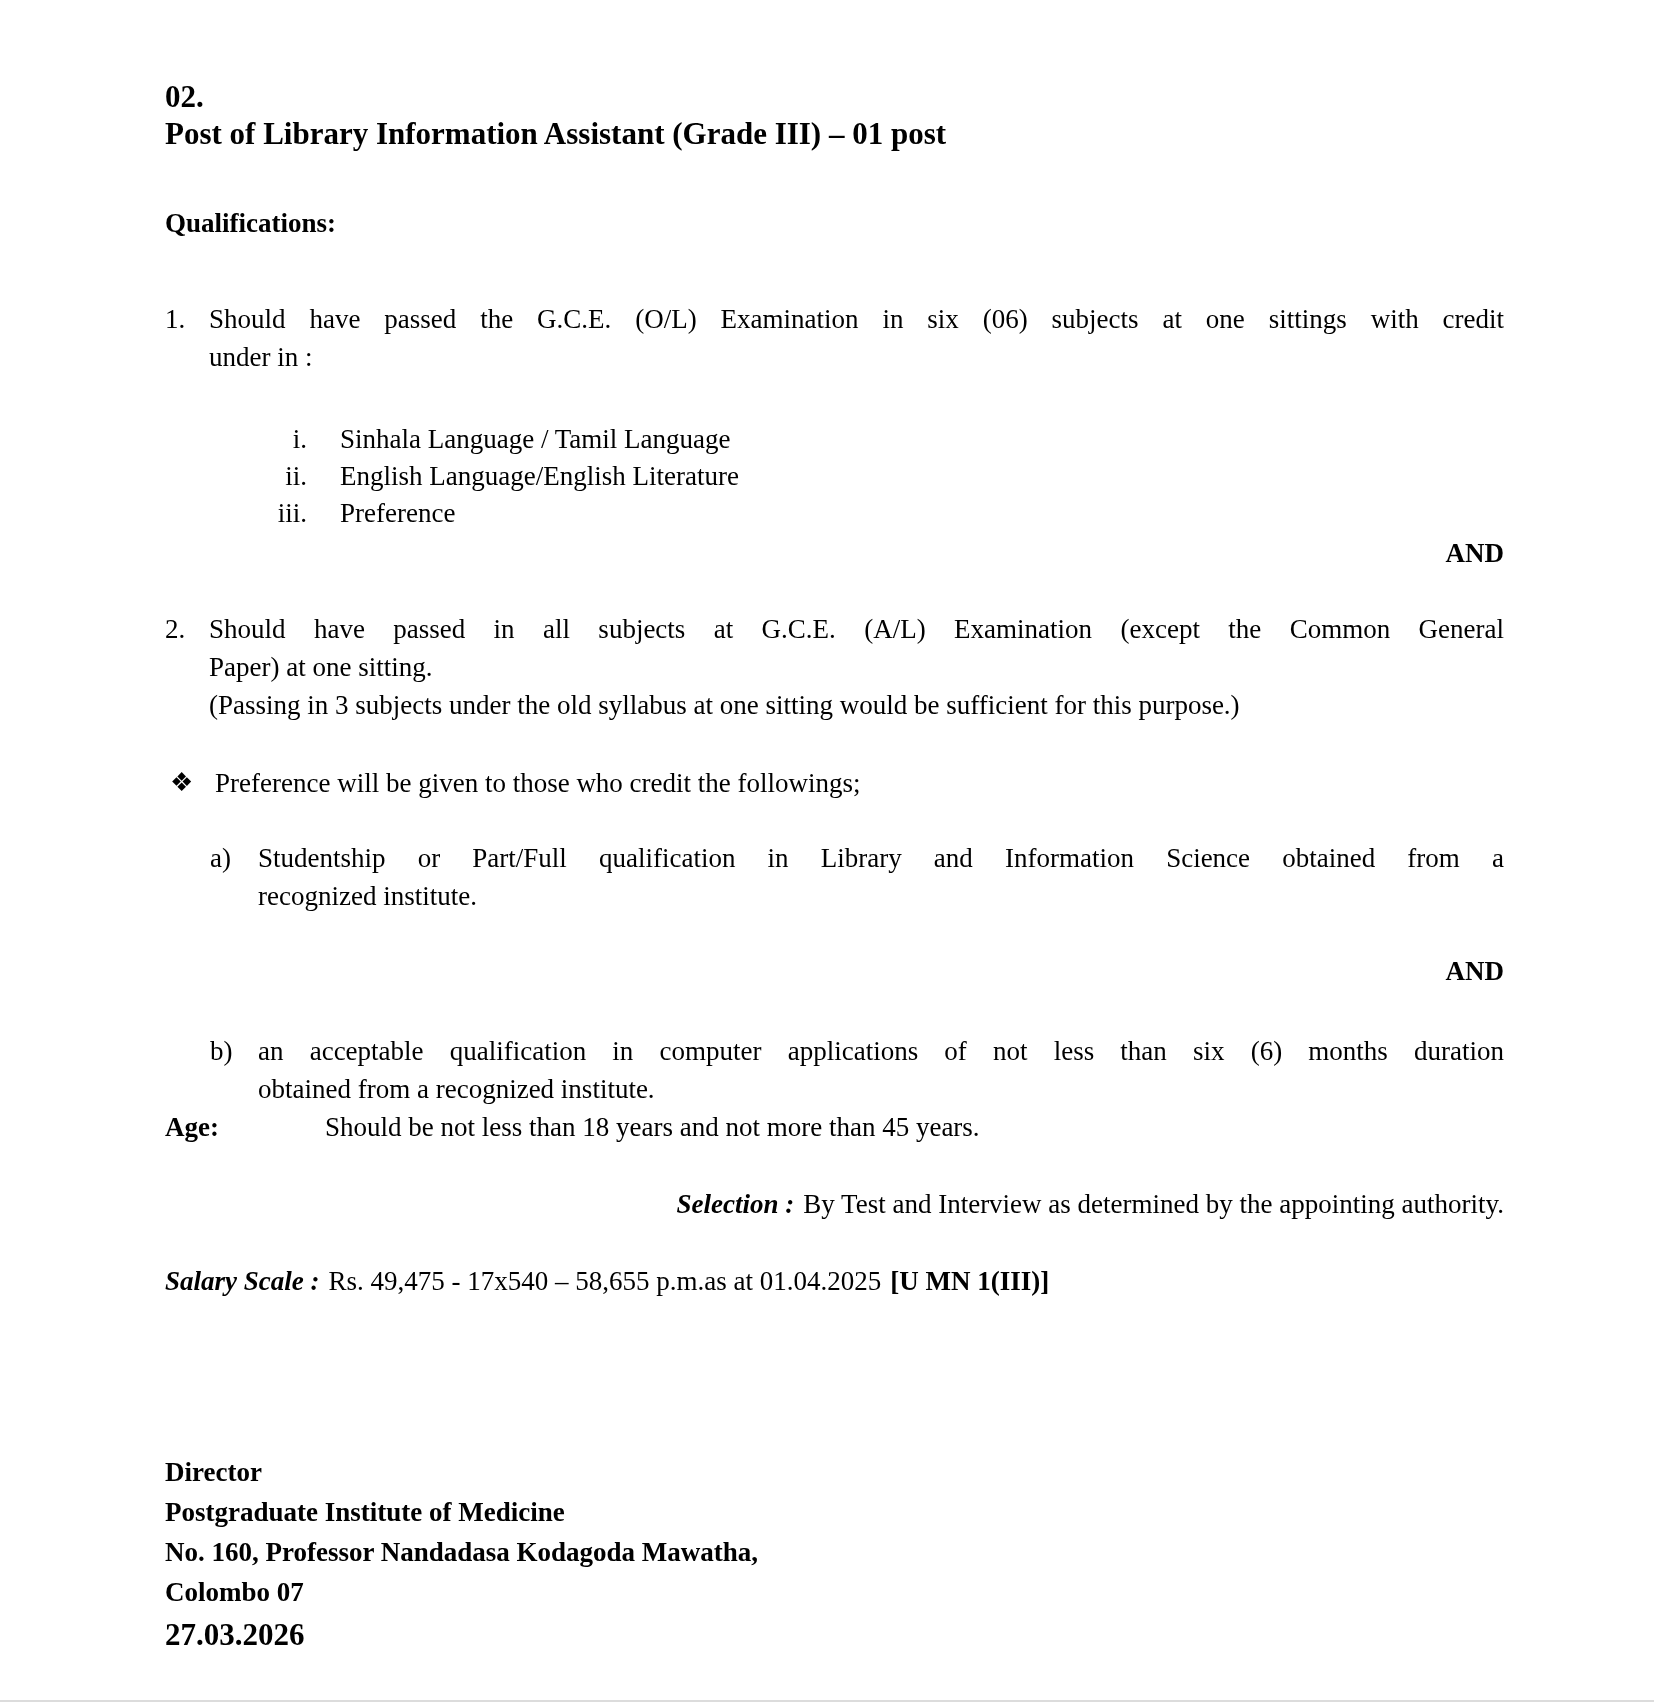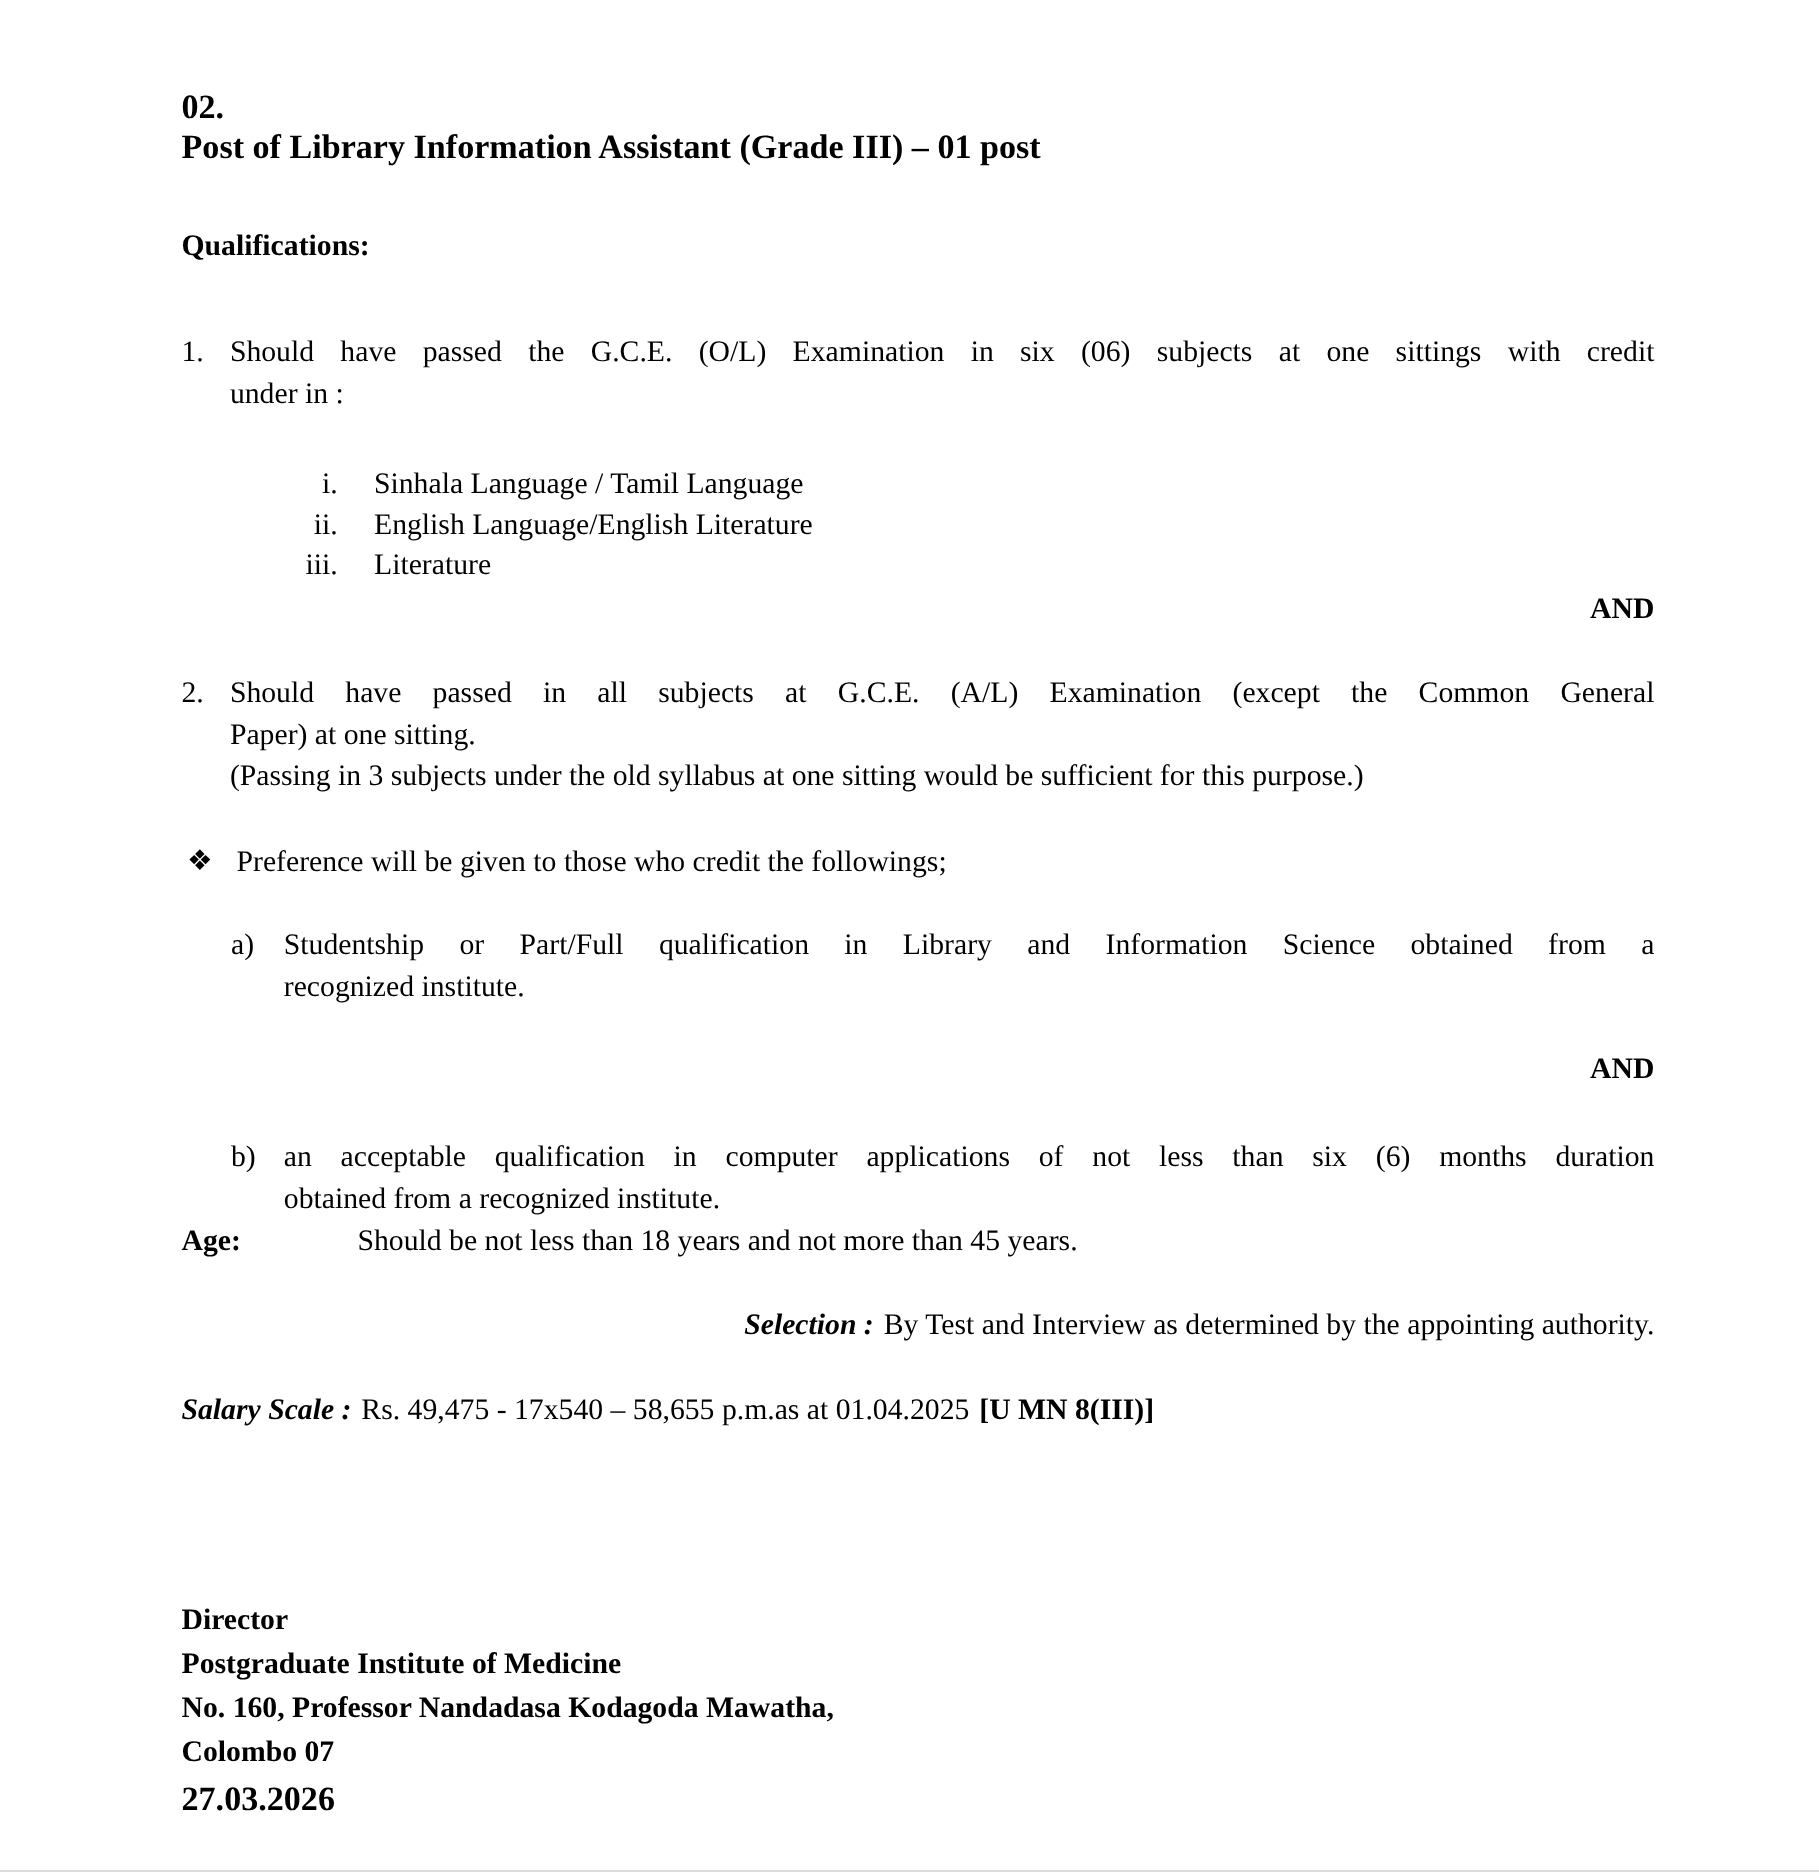--- a/index.html
+++ b/index.html
@@ -130,21 +130,21 @@
     <div class="srow">
       <span class="rn">i.</span>
       <span class="lbl">Sinhala Language / Tamil Language</span>
     </div>
     <div class="srow">
       <span class="rn">ii.</span>
       <span class="lbl">English Language/English Literature</span>
     </div>
     <div class="srow">
       <span class="rn">iii.</span>
-      <span class="lbl">Literature</span>
+      <span class="lbl">Preference</span>
     </div>
   </div>
 
   <div class="and">AND</div>
 
   <div class="qitem second">
     <span class="num">2.</span>
     <div class="body">
       <div class="jline">Should have passed in all subjects at G.C.E. (A/L) Examination (except the Common General</div>
       <div>Paper) at one sitting.</div>
@@ -177,21 +177,21 @@
 
   <div class="age-row">
     <span class="label">Age:</span><span>Should be not less than 18 years and not more than 45 years.</span>
   </div>
 
   <div class="sel-row">
     <span class="ital-label">Selection :</span><span class="inline-text">By Test and Interview as determined by the appointing authority.</span>
   </div>
 
   <div class="sal-row">
-    <span class="ital-label">Salary Scale :</span><span class="inline-text">Rs. 49,475 - 17x540 – 58,655 p.m.as at 01.04.2025</span><span class="sal-code">[U MN 8(III)]</span>
+    <span class="ital-label">Salary Scale :</span><span class="inline-text">Rs. 49,475 - 17x540 – 58,655 p.m.as at 01.04.2025</span><span class="sal-code">[U MN 1(III)]</span>
   </div>
 
   <div class="footer">
     <div>Director</div>
     <div>Postgraduate Institute of Medicine</div>
     <div>No. 160, Professor Nandadasa Kodagoda Mawatha,</div>
     <div>Colombo 07</div>
     <div class="date-line">27.03.2026</div>
   </div>
 

